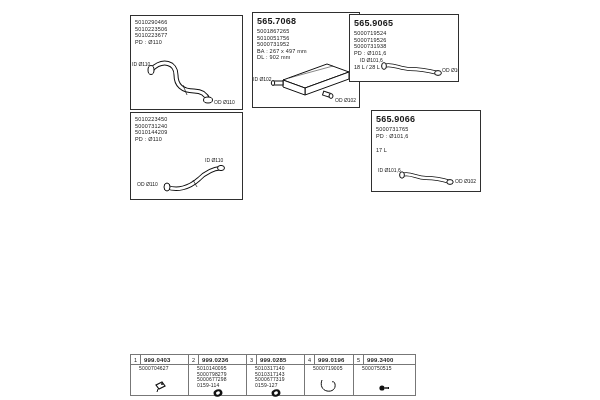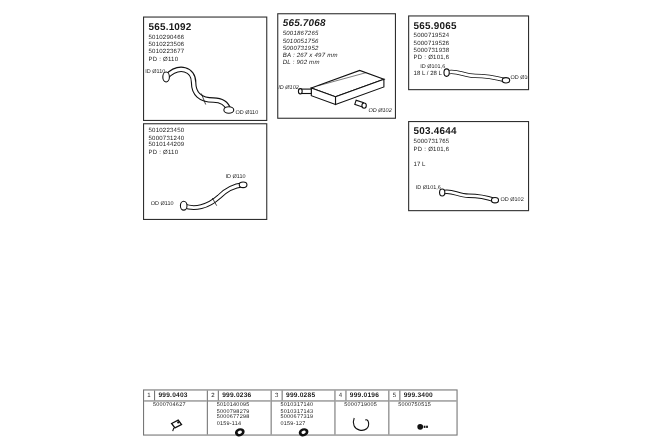--- a/index.html
+++ b/index.html
@@ -36,58 +36,57 @@
   .ref-nums{width:100%;padding-left:8px;box-sizing:border-box;}
   .ref-num{font-size:5px;line-height:5.5px;color:#222;letter-spacing:.2px;}
   .ref-icon{margin-top:auto;margin-bottom:2px;}
 </style>
 </head>
 <body>
 
 <div class="page">
 
   <div class="part-box" style="left:130px;top:15px;width:113px;height:95px;">
-    <div class="box-title">565.1092</div>
     <div class="box-line">5010290466</div>
     <div class="box-line">5010223506</div>
     <div class="box-line">5010223677</div>
     <div class="box-line">PD : Ø110</div>
     <svg class="drawing" width="111" height="50" viewBox="0 0 111 50">
       <path d="M20,12 C32,0 45,5 45,17 C45,27 51,33 63,33 C71,33 75,36 77,42" fill="none" stroke="#111" stroke-width="5"></path>
       <path d="M20,12 C32,0 45,5 45,17 C45,27 51,33 63,33 C71,33 75,36 77,42" fill="none" stroke="#fff" stroke-width="3"></path>
       <ellipse cx="20" cy="12" rx="3" ry="4.5" fill="#fff" stroke="#111" stroke-width="1"></ellipse>
       <ellipse cx="77" cy="42" rx="4.5" ry="3" fill="#fff" stroke="#111" stroke-width="1"></ellipse>
       <line x1="52" y1="27" x2="56" y2="37" stroke="#111" stroke-width=".7"></line>
       <text class="dlabel" x="1" y="8">ID Ø110</text>
       <text class="dlabel" x="83" y="46">OD Ø110</text>
     </svg>
   </div>
 
-  <div class="part-box" style="left:252px;top:12px;width:108px;height:96px;font-style:italic;">
+  <div class="part-box" style="left:252px;top:12px;width:108px;height:96px;">
     <div class="box-title">565.7068</div>
     <div class="box-line">5001867265</div>
     <div class="box-line">5010051756</div>
     <div class="box-line">5000731952</div>
     <div class="box-line">BA : 267 x 497 mm</div>
     <div class="box-line">DL : 902 mm</div>
     <svg class="drawing" width="106" height="50" viewBox="0 0 106 50">
       <polygon points="30,24 74,8 96,16 52,32" fill="#fff" stroke="#111" stroke-width="1"></polygon>
       <polygon points="52,32 96,16 96,23 52,39" fill="#fff" stroke="#111" stroke-width="1"></polygon>
       <polygon points="30,24 52,32 52,39 30,31" fill="#fff" stroke="#111" stroke-width="1"></polygon>
       <line x1="36" y1="22" x2="80" y2="10" stroke="#111" stroke-width=".5"></line>
       <rect x="20" y="25" width="10" height="4" fill="#fff" stroke="#111" stroke-width="1"></rect>
       <ellipse cx="20" cy="27" rx="1.7" ry="2.4" fill="#fff" stroke="#111" stroke-width="1"></ellipse>
       <rect x="70" y="36" width="7" height="4" fill="#fff" stroke="#111" stroke-width="1" transform="rotate(18 73 38)"></rect>
       <ellipse cx="78" cy="40" rx="2" ry="2.4" fill="#fff" stroke="#111" stroke-width="1"></ellipse>
       <text class="dlabel" x="0" y="25">ID Ø102</text>
       <text class="dlabel" x="82" y="46">OD Ø102</text>
     </svg>
   </div>
 
-  <div class="part-box" style="left:371px;top:14px;width:110px;height:68px;">
+  <div class="part-box" style="left:349px;top:14px;width:110px;height:68px;">
     <div class="box-title">565.9065</div>
     <div class="box-line">5000719524</div>
     <div class="box-line">5000719526</div>
     <div class="box-line">5000731938</div>
     <div class="box-line">PD : Ø101,6</div>
     <div class="box-extra">18 L / 28 L</div>
     <svg class="drawing" width="108" height="28" viewBox="0 0 108 28">
       <path d="M34,14 C42,11 50,17 60,17 C72,17 80,19 88,21" fill="none" stroke="#111" stroke-width="4"></path>
       <path d="M34,14 C42,11 50,17 60,17 C72,17 80,19 88,21" fill="none" stroke="#fff" stroke-width="2.4"></path>
       <ellipse cx="34" cy="14" rx="2.4" ry="3.4" fill="#fff" stroke="#111" stroke-width="1"></ellipse>
@@ -107,21 +106,21 @@
       <path d="M36,33 C46,37 58,34 68,25 C74,19 80,15 90,14" fill="none" stroke="#fff" stroke-width="2.7"></path>
       <ellipse cx="36" cy="33" rx="3" ry="4" fill="#fff" stroke="#111" stroke-width="1"></ellipse>
       <ellipse cx="90" cy="14" rx="3.5" ry="2.6" fill="#fff" stroke="#111" stroke-width="1"></ellipse>
       <line x1="62" y1="26" x2="66" y2="33" stroke="#111" stroke-width=".7"></line>
       <text class="dlabel" x="6" y="32">OD Ø110</text>
       <text class="dlabel" x="74" y="8">ID Ø110</text>
     </svg>
   </div>
 
   <div class="part-box" style="left:371px;top:110px;width:110px;height:82px;">
-    <div class="box-title">503.4644</div>
+    <div class="box-title">565.9066</div>
     <div class="box-line">5000731765</div>
     <div class="box-line">PD : Ø101,6</div>
     <div class="box-extra">17 L</div>
     <svg class="drawing" width="108" height="26" viewBox="0 0 108 26">
       <path d="M30,11 C38,8 44,14 54,14 C64,14 72,16 78,18" fill="none" stroke="#111" stroke-width="4"></path>
       <path d="M30,11 C38,8 44,14 54,14 C64,14 72,16 78,18" fill="none" stroke="#fff" stroke-width="2.4"></path>
       <ellipse cx="30" cy="11" rx="2.4" ry="3.2" fill="#fff" stroke="#111" stroke-width="1"></ellipse>
       <ellipse cx="78" cy="18" rx="3.2" ry="2.4" fill="#fff" stroke="#111" stroke-width="1"></ellipse>
       <text class="dlabel" x="6" y="8">ID Ø101,6</text>
       <text class="dlabel" x="83" y="19">OD Ø102</text>

